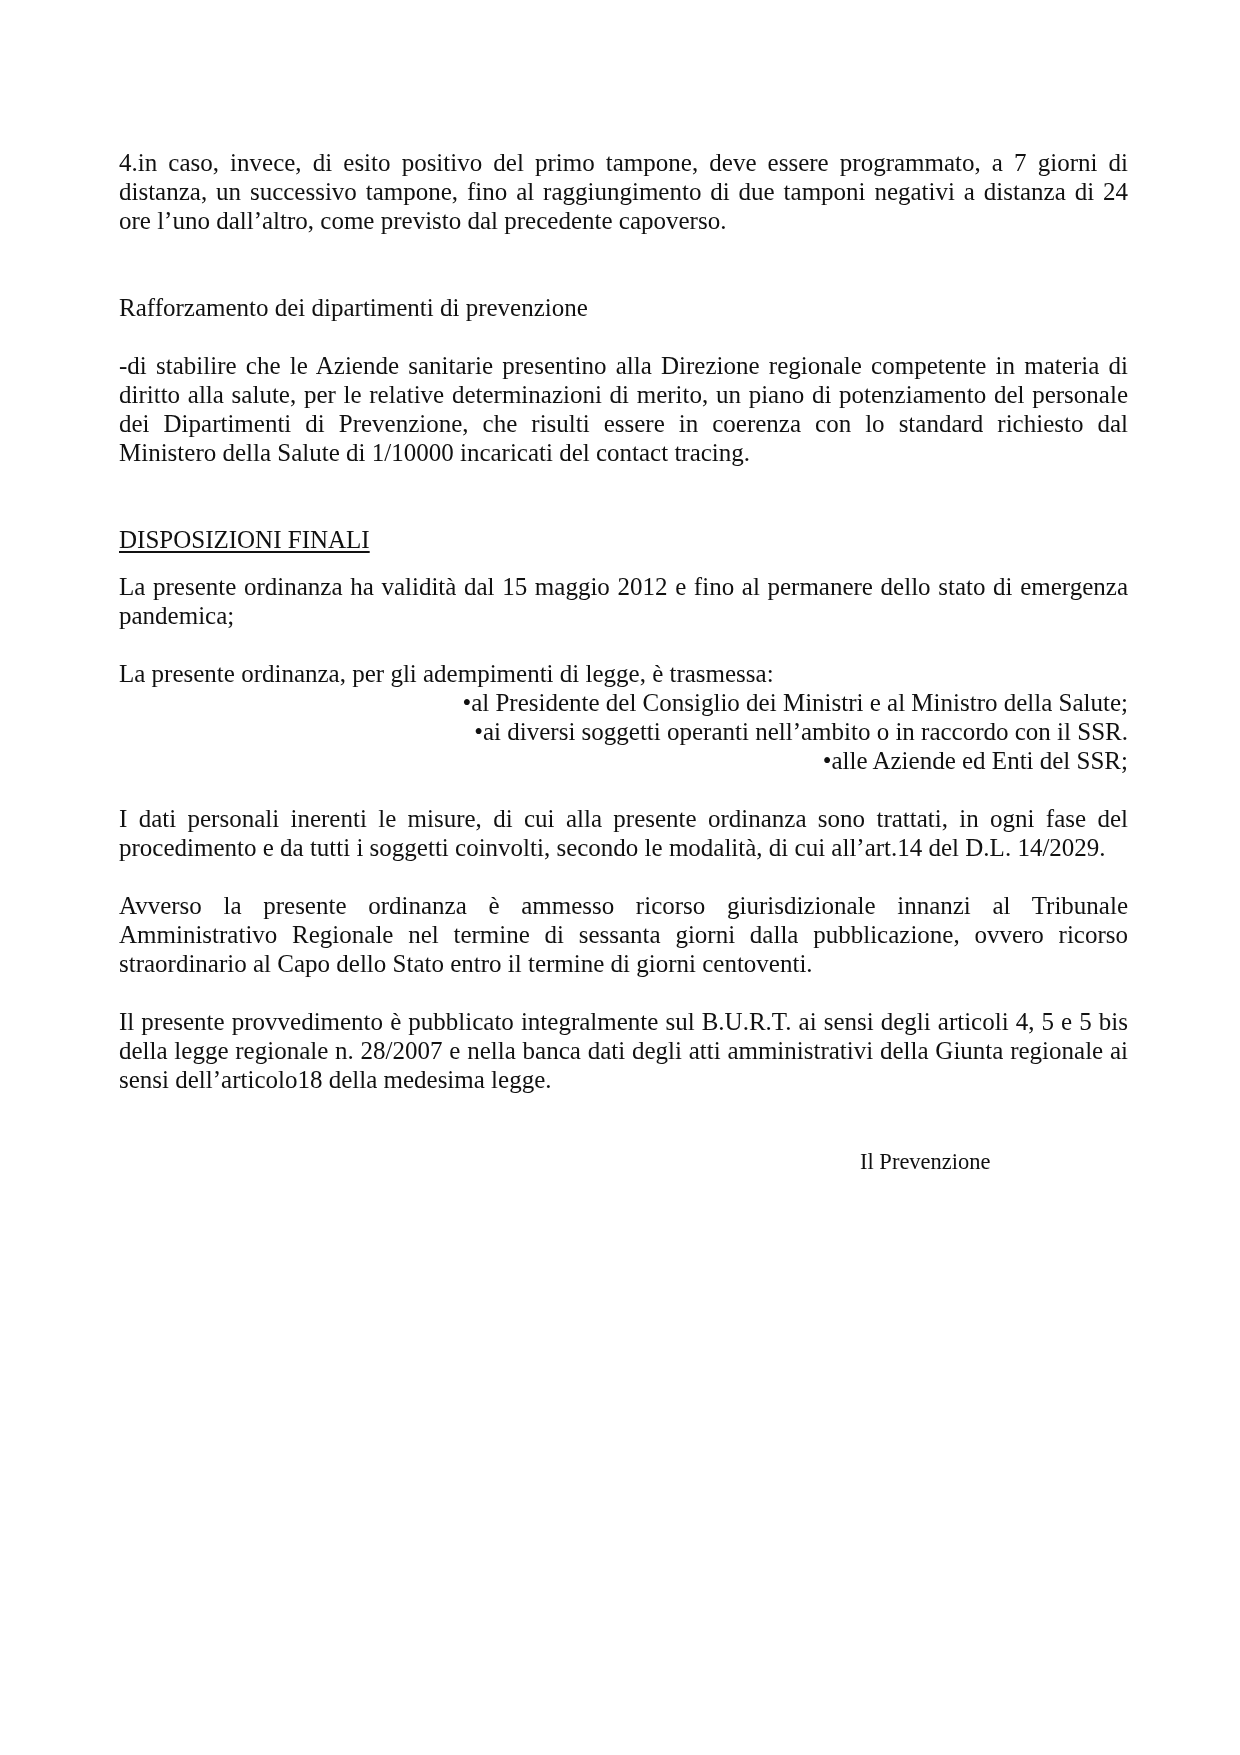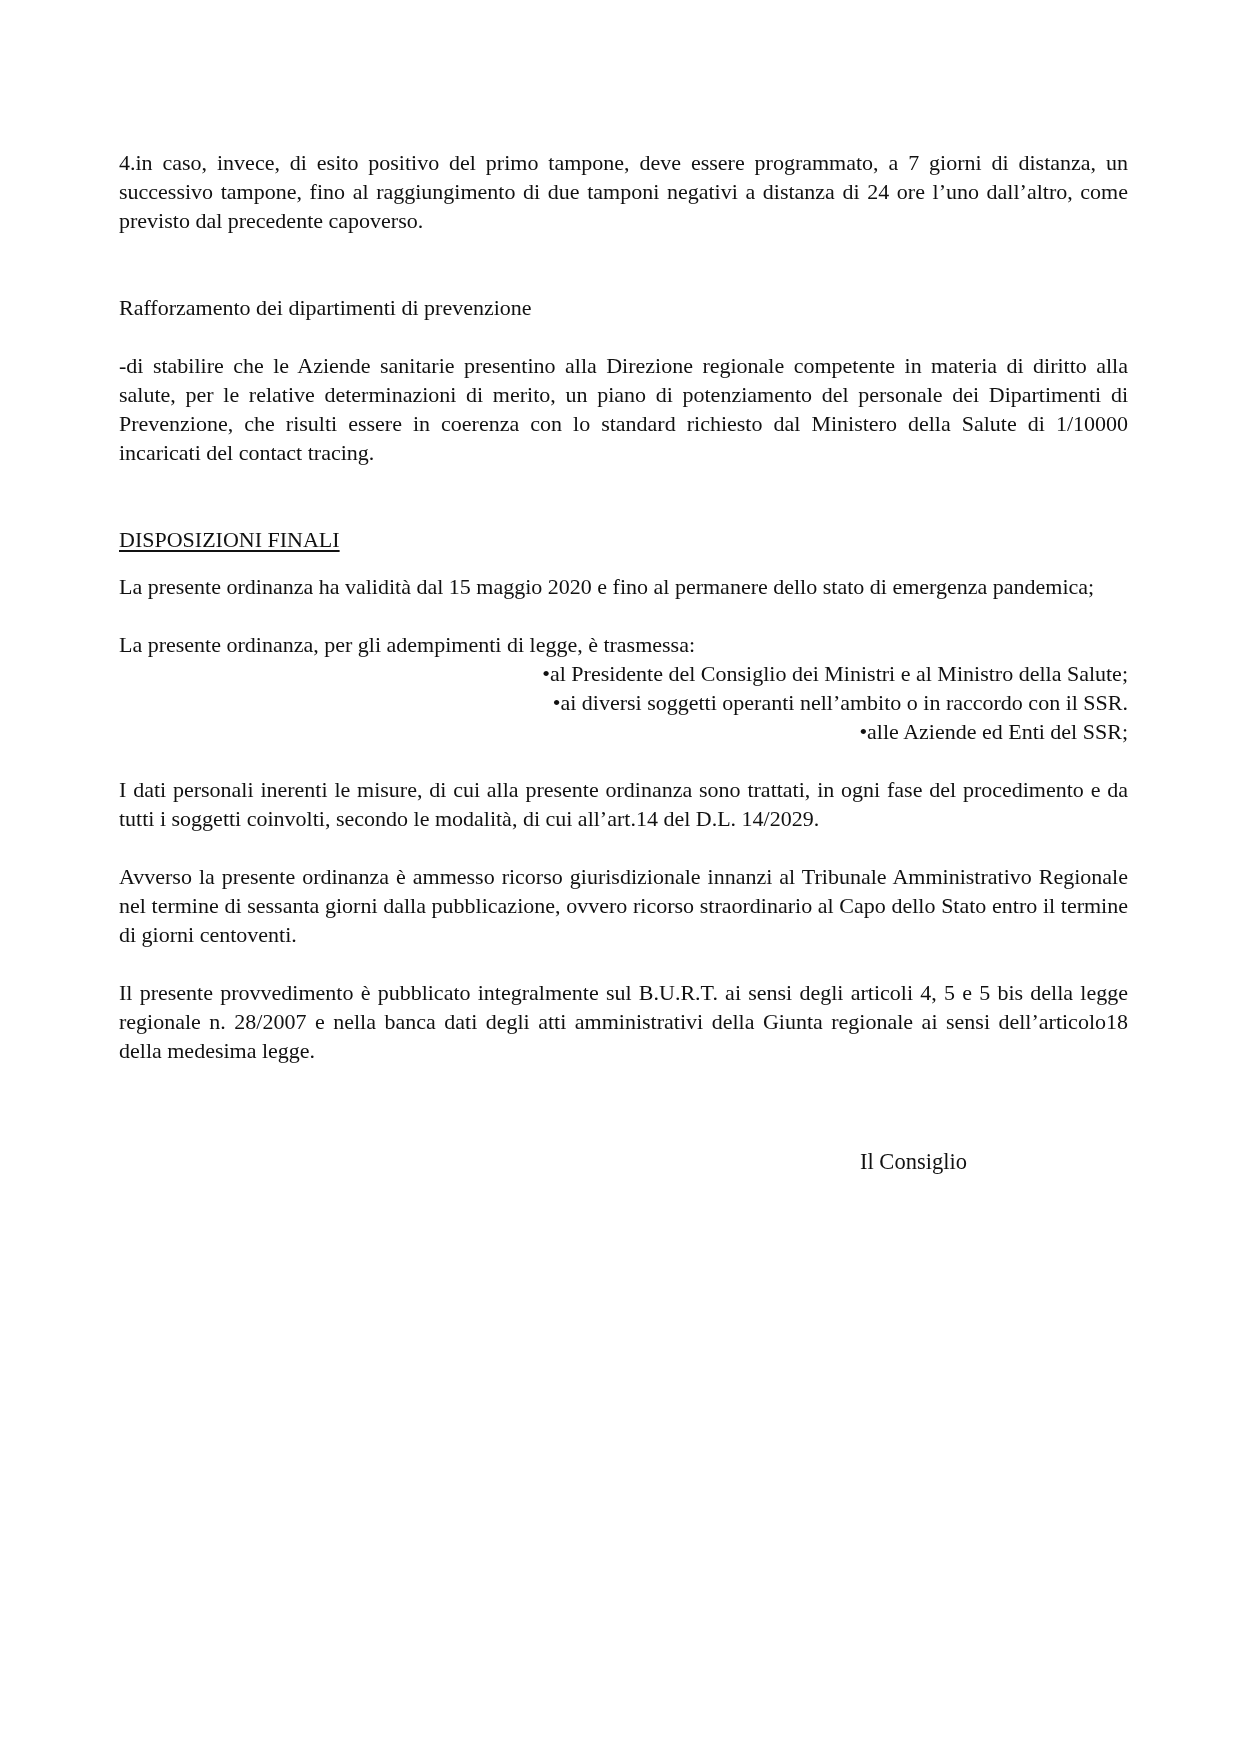--- a/index.html
+++ b/index.html
@@ -13,21 +13,21 @@
     position: relative;
     overflow: hidden;
     font-family: "Liberation Serif", "DejaVu Serif", serif;
     color: #111111;
   }
   .page {
     position: absolute;
     left: 119px;
     top: 148px;
     width: 1009px;
-    font-size: 22px;
+    font-size: 25px;
     line-height: 29px;
   }
   p {
     margin: 0;
     text-align: justify;
   }
   .gap-s { height: 29px; }
   .gap-l { height: 58px; }
   .heading-bold {
     font-weight: normal;
@@ -66,21 +66,21 @@
   <div class="gap-l"></div>
 
   <p class="heading-bold">Rafforzamento dei dipartimenti di prevenzione</p>
   <div class="gap-s"></div>
   <p class="last-line">-di stabilire che le Aziende sanitarie presentino  alla Direzione regionale competente in materia di diritto alla salute, per le relative determinazioni di merito, un piano di potenziamento del personale dei Dipartimenti di Prevenzione, che risulti essere in coerenza con lo standard richiesto dal Ministero della Salute di 1/10000 incaricati del contact tracing.</p>
 
   <div class="gap-l"></div>
 
   <p class="heading-underline">DISPOSIZIONI FINALI</p>
   <div class="gap-s" style="height:18px"></div>
-  <p class="last-line">La presente ordinanza ha validità  dal 15 maggio 2020 e fino al permanere dello stato di emergenza pandemica;</p>
+  <p class="last-line">La presente ordinanza ha validità  dal 15 maggio 2012 e fino al permanere dello stato di emergenza pandemica;</p>
 
   <div class="gap-s"></div>
 
   <p class="last-line">La presente ordinanza, per gli adempimenti di legge, è trasmessa:</p>
   <ul class="recipients">
     <li>•al Presidente del Consiglio dei Ministri e al Ministro della Salute;</li>
     <li>•ai diversi soggetti operanti nell’ambito o in raccordo con il SSR.</li>
     <li>•alle Aziende ed Enti del SSR;</li>
   </ul>
 
@@ -90,13 +90,13 @@
 
   <div class="gap-s"></div>
 
   <p class="last-line">Avverso la presente ordinanza è ammesso ricorso giurisdizionale innanzi al Tribunale Amministrativo Regionale nel termine di sessanta giorni dalla pubblicazione, ovvero ricorso straordinario al Capo dello Stato entro il termine di giorni centoventi.</p>
 
   <div class="gap-s"></div>
 
   <p class="last-line">Il presente provvedimento è pubblicato integralmente sul B.U.R.T. ai sensi degli articoli 4, 5 e 5 bis della legge regionale n. 28/2007 e nella banca dati degli atti amministrativi della Giunta regionale ai sensi dell’articolo18 della medesima legge.</p>
 </div>
 
-<div class="signature">Il Consiglio</div>
+<div class="signature">Il Prevenzione</div>
 
 </body></html>

